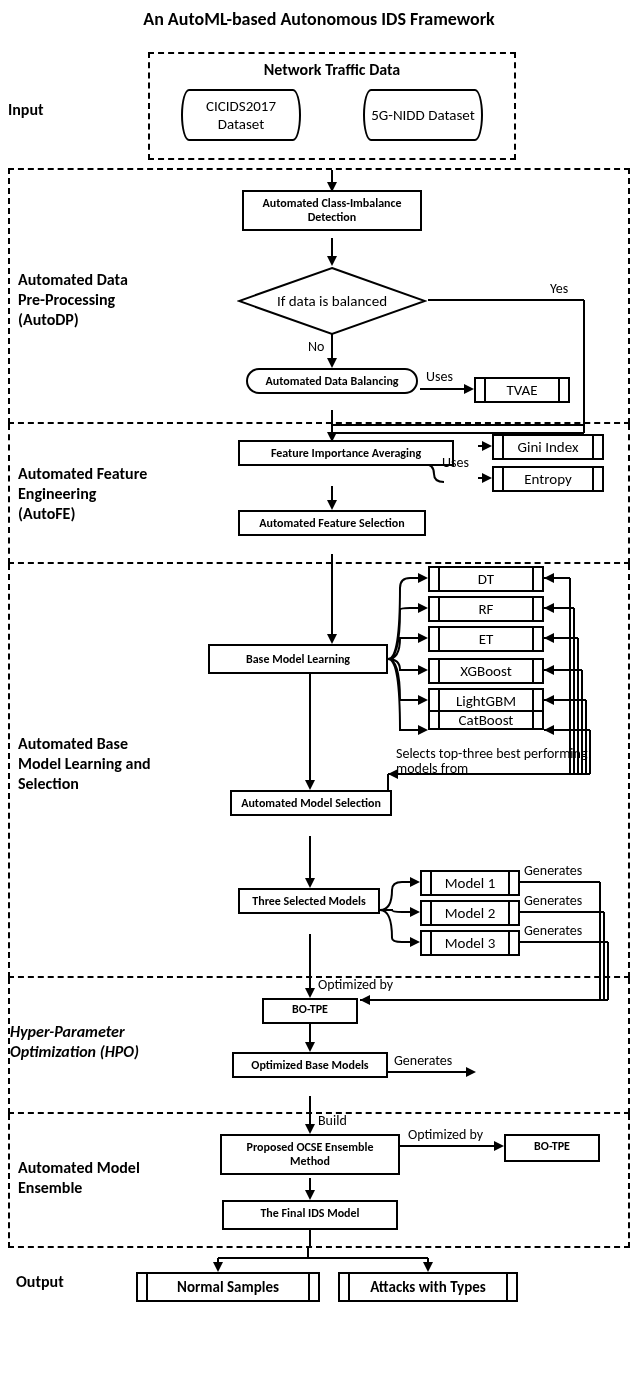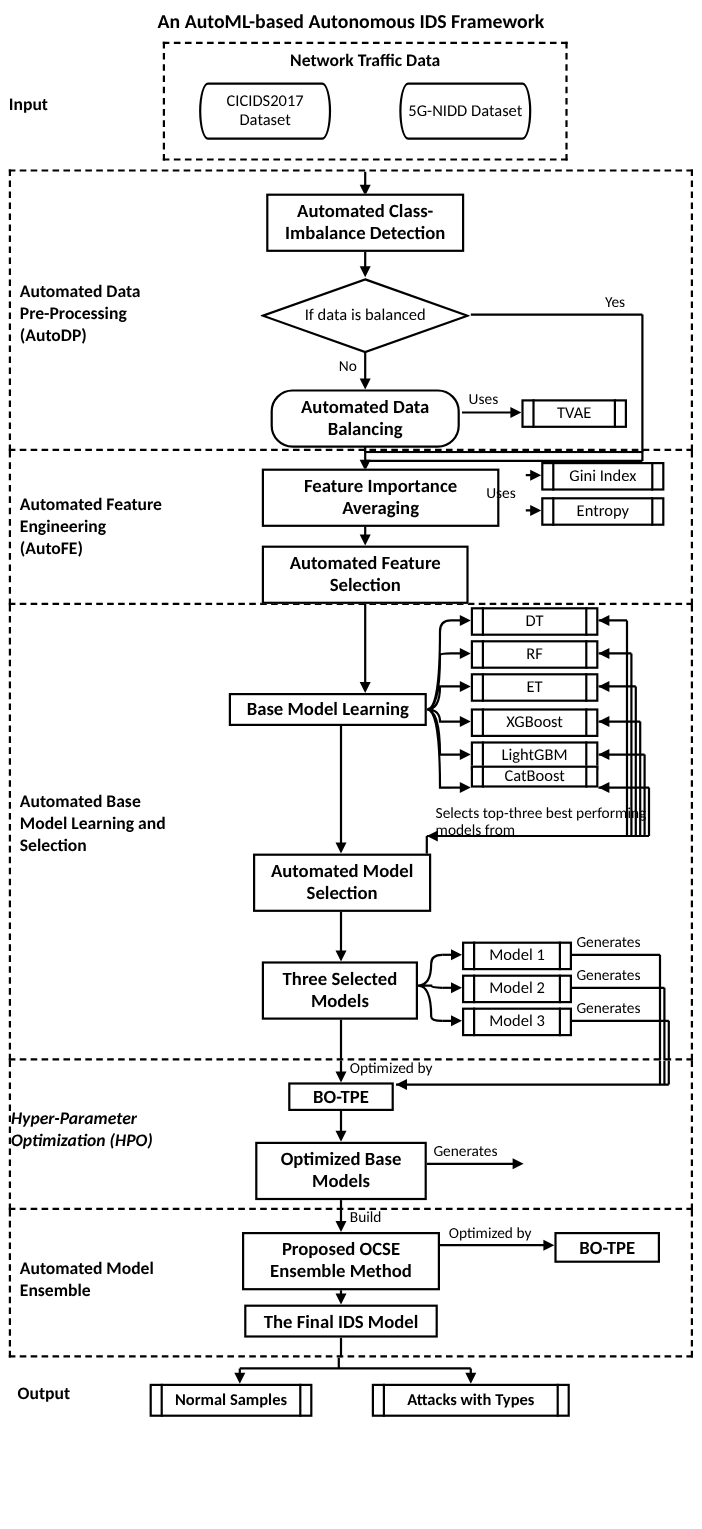--- a/index.html
+++ b/index.html
@@ -9,41 +9,41 @@
     font-family: Calibri, Arial, sans-serif;
     background: #fff;
     width: 638px;
     overflow-x: hidden;
   }
   .container { width: 622px; position: relative; }
   .title {
     font-weight: bold;
     font-size: 18px;
     text-align: center;
-    margin-bottom: 8px;
+    margin-bottom: 22px;
     width: 622px;
   }
   .section-label {
     position: absolute;
     left: 0;
     width: 138px;
     font-weight: bold;
     font-size: 16px;
     line-height: 1.25;
   }
   .dashed-box {
     border: 2px dashed #000;
     position: relative;
   }
   .solid-box {
     border: 2px solid #000;
     background: #fff;
     text-align: center;
     font-weight: bold;
-    font-size: 17px;
+    font-size: 12px;
     padding: 4px 8px;
     line-height: 1.2;
   }
   .sub-box {
     border: 2px solid #000;
     background: #fff;
     text-align: center;
     font-size: 15px;
     padding: 2px 8px;
     display: inline-flex;
@@ -342,21 +342,21 @@
   <div style="position:relative; height:56px; width:622px;">
     <svg class="overlay" width="622" height="56">
       <line x1="300" y1="0" x2="300" y2="10" stroke="#000" stroke-width="2"></line>
       <line x1="210" y1="10" x2="420" y2="10" stroke="#000" stroke-width="2"></line>
       <line x1="210" y1="10" x2="210" y2="20" stroke="#000" stroke-width="2"></line>
         <polygon points="210,24 205,14 215,14" fill="#000"></polygon>
       <line x1="420" y1="10" x2="420" y2="20" stroke="#000" stroke-width="2"></line>
         <polygon points="420,24 415,14 425,14" fill="#000"></polygon>
     </svg>
     <div class="section-label" style="top:24px; left:8px;">Output</div>
-    <div class="sub-box" style="position:absolute; left:128px; top:24px; width:148px; height:30px; font-weight:bold;">
+    <div class="sub-box" style="position:absolute; left:128px; top:24px; width:184px; height:30px; font-weight:bold;">
         <span>Normal Samples</span>
       </div>
     <div class="sub-box" style="position:absolute; left:330px; top:24px; width:180px; height:30px; font-weight:bold;">
         <span>Attacks with Types</span>
       </div>
   </div>
 
 </div>
 
 </body></html>

